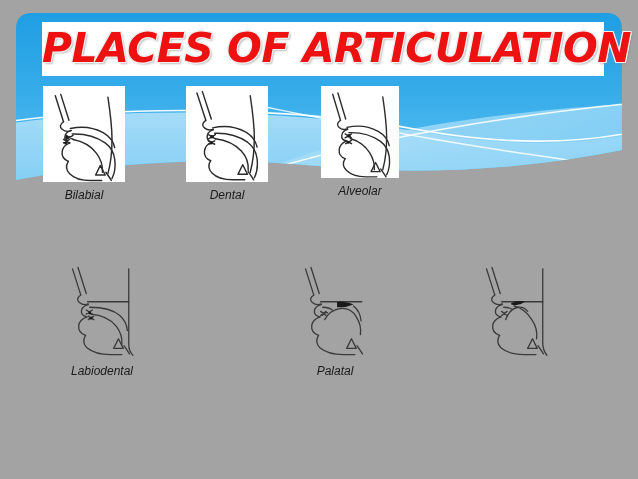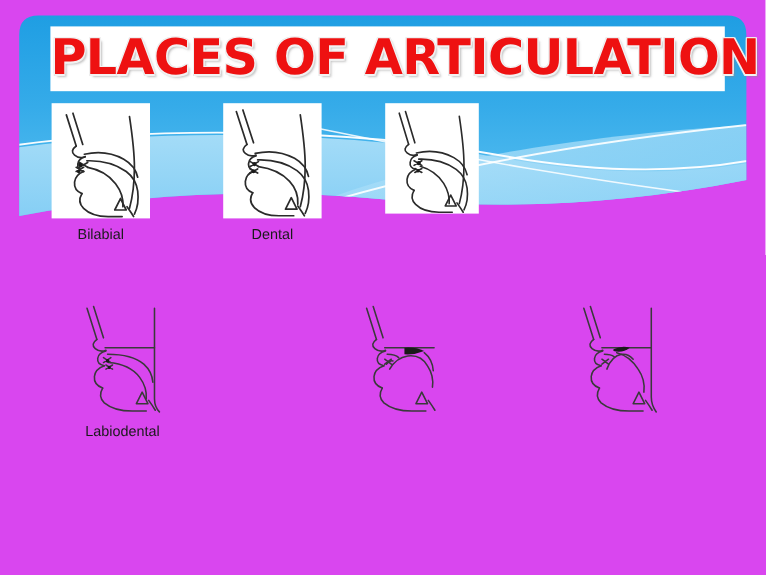--- a/index.html
+++ b/index.html
@@ -14,22 +14,23 @@
     overflow: hidden;
     font-family: "Liberation Sans", sans-serif;
     position: relative;
   }
 
   #slide {
     position: absolute;
     left: 0; top: 0;
     width: 638px;
     height: 479px;
-    background: #d946ef;
+    background: #a3a3a3;
     overflow: hidden;
+    font-style: italic;
   }
 
   
   #header-band {
     position: absolute;
     left: 0; top: 0;
     width: 638px;
     height: 185px;
     overflow: hidden;
   }
@@ -76,21 +77,21 @@
        2px  2px 2px rgba(140,140,140,0.55);
   }
 
   
   .row {
     position: absolute;
     left: 0;
     width: 638px;
   }
   #row-1 { top: 86px; height: 125px; z-index: 6; }
-  #row-2 { top: 250px; height: 130px; z-index: 6; }
+  #row-2 { top: 262px; height: 130px; z-index: 6; }
 
   .cell {
     position: absolute;
     top: 0;
     text-align: center;
   }
   .cell .diagram {
     display: block;
     margin: 0 auto;
   }
@@ -254,20 +255,21 @@
           <path d="M84,117 L91,131 L77,131 Z"></path>
           <path d="M92,127 q5,7 8,12"></path>
           <path d="M37,73 l10,6 M47,73 l-10,6"></path>
           <path d="M38,83 l9,5 M47,83 l-9,5"></path>
         </g>
         <g fill="#1a1a1a">
           <circle cx="43" cy="76" r="2.8"></circle>
           <circle cx="42" cy="86" r="2.2"></circle>
         </g>
       </svg>
+      <span class="cell-label">Alveolar</span>
     </div>
 
 
   </div>
 
   <div class="row" id="row-2">
 
     <div class="cell" id="cell-labiodental">
       <svg class="diagram head-svg" width="92" height="96" viewBox="0 0 130 140">
         <g fill="none" stroke="#3a3a3a" stroke-width="1.9" stroke-linecap="round" stroke-linejoin="round">
@@ -312,20 +314,21 @@
 
           <path d="M50,84 q8,-14 22,-16 q16,-2 24,12 q8,12 6,26"></path>
           <path d="M46,78 q4,-5 8,-4"></path>
           <path d="M89,112 L96,126 L82,126 Z"></path>
           <path d="M97,122 q5,7 8,12"></path>
           <path d="M44,72 l8,6 M52,72 l-8,6"></path>
         </g>
 
         <path d="M68,58 q14,-1 24,4 q-12,5 -24,4 Z" fill="#1a1a1a"></path>
       </svg>
+      <span class="cell-label">Palatal</span>
     </div>
 
     <div class="cell" id="cell-palatoalveolar">
       <svg class="diagram head-svg" width="92" height="96" viewBox="0 0 130 140">
         <g fill="none" stroke="#3a3a3a" stroke-width="1.9" stroke-linecap="round" stroke-linejoin="round">
           <path d="M22,10 L34,48"></path>
           <path d="M30,8 L42,46"></path>
           <path d="M34,48 q-8,6 -2,11 q6,5 13,2"></path>
           <path d="M45,62 q-9,2 -10,9 q-1,7 8,9"></path>
           <path d="M43,80 q-11,4 -12,13 q-1,10 10,14"></path>

